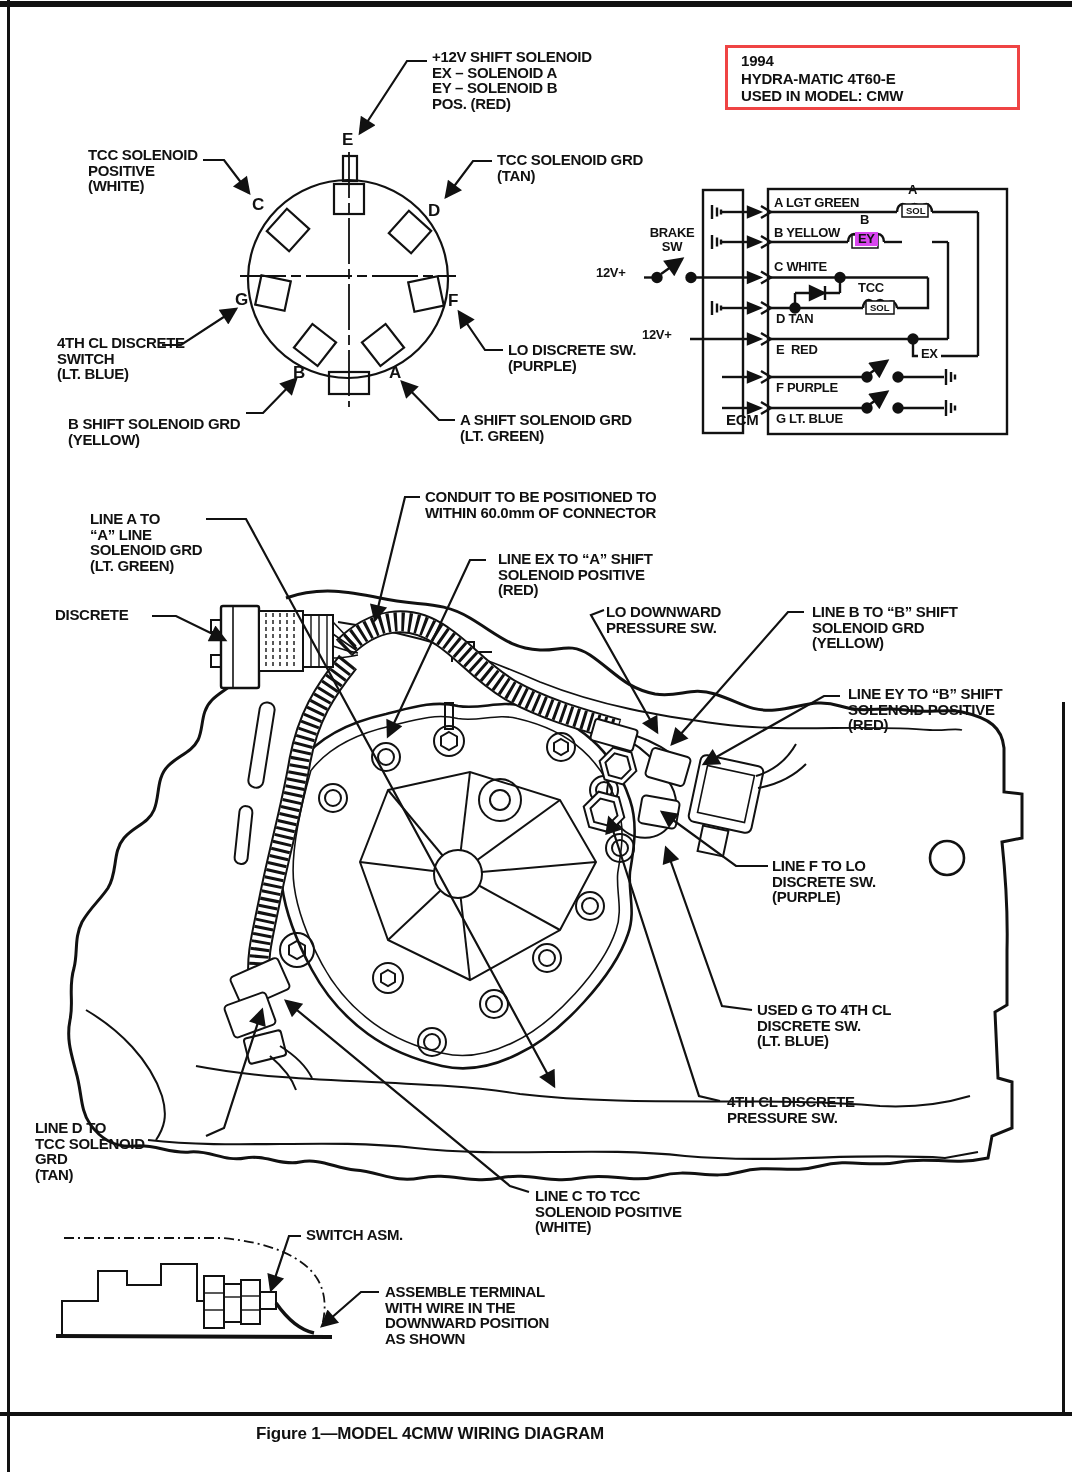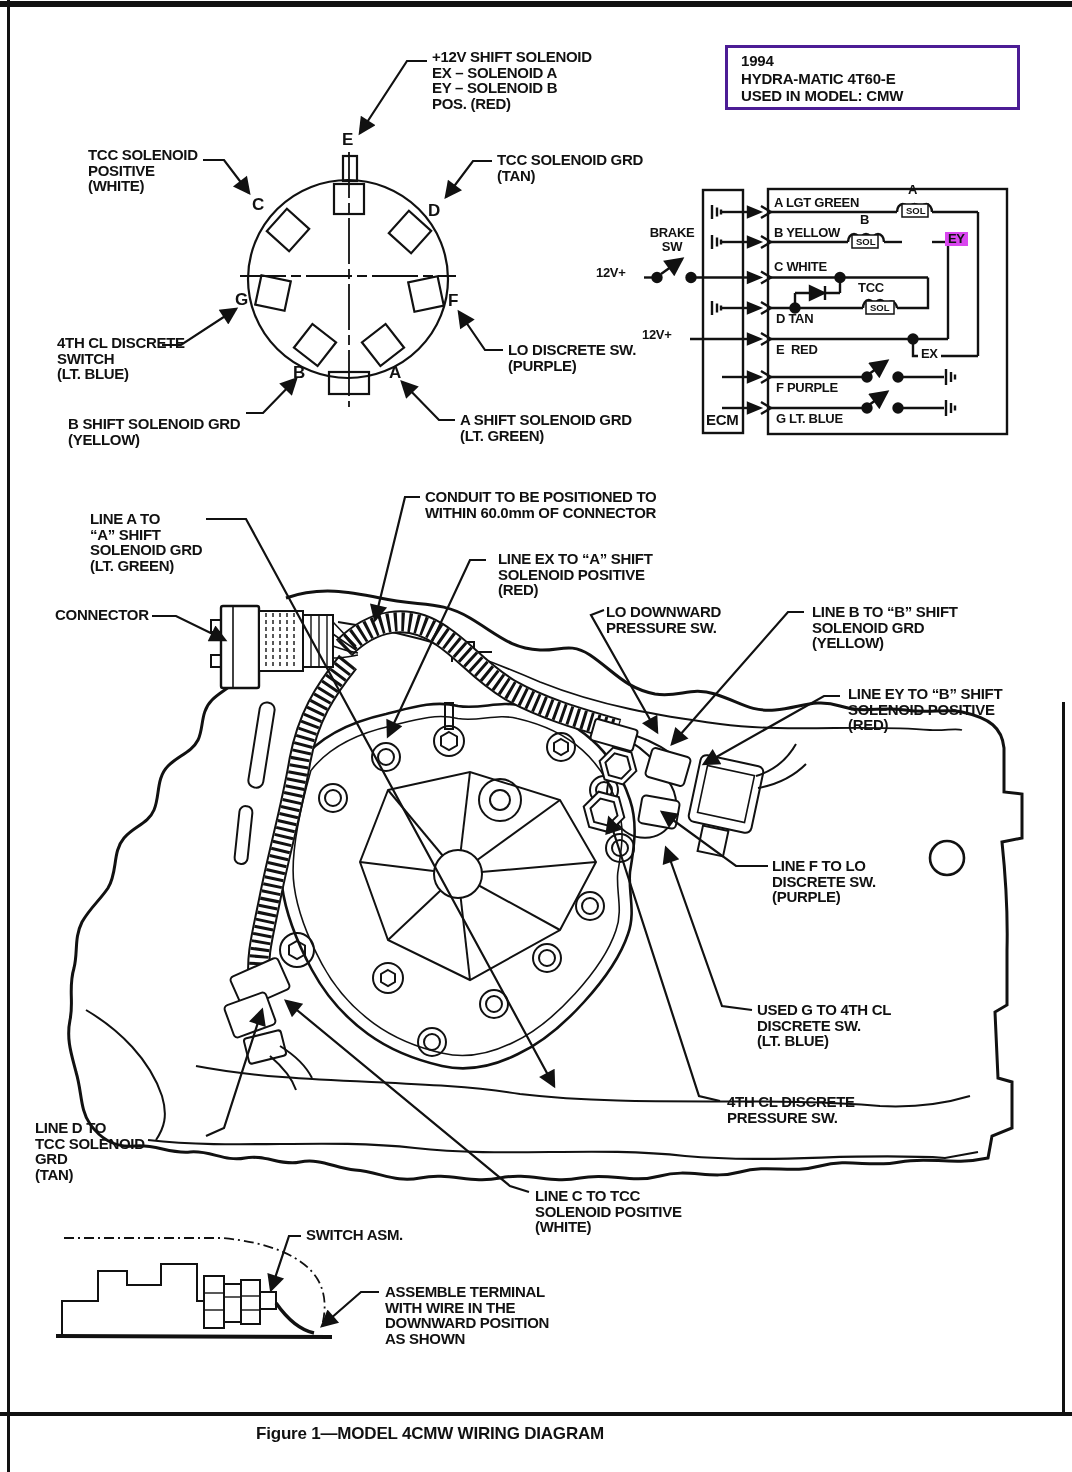--- a/index.html
+++ b/index.html
@@ -6,25 +6,25 @@
   .page{position:relative;width:1072px;height:1472px;background:#fff;
         font-family:"Liberation Sans",sans-serif;color:#111;overflow:hidden;}
   .page svg{position:absolute;left:0;top:0;}
   .lbl{position:absolute;font-weight:700;font-size:15px;line-height:15.5px;
        letter-spacing:-0.3px;white-space:pre;color:#111;}
   .lbl div{white-space:pre;}
   .pin{position:absolute;font-weight:700;font-size:17px;letter-spacing:0;color:#111;}
   .small{font-size:9.5px;line-height:10px;letter-spacing:0;}
   .mid{font-size:13px;line-height:14px;}
   .hdr{position:absolute;left:725px;top:45px;width:276px;height:55px;
-       border:3px solid #4c1d95;padding:4px 0 0 13px;font-weight:700;font-size:15px;
+       border:3px solid #ef4444;padding:4px 0 0 13px;font-weight:700;font-size:15px;
        line-height:17.5px;letter-spacing:-0.2px;white-space:pre;}
   .caption{position:absolute;left:0;top:1424px;width:860px;text-align:center;
        font-weight:700;font-size:17px;letter-spacing:-0.2px;}
-  .ecm{font-size:15px;}
+  .ecm{font-size:15px;margin-left:20px;}
 </style>
 </head>
 <body>
 
 <div class="page">
 
 <svg width="1072" height="1472" viewBox="0 0 1072 1472">
   <defs>
     <marker id="ah" viewBox="0 0 10 10" refX="8.5" refY="5" markerWidth="10" markerHeight="8" orient="auto-start-reverse">
       <path d="M0,0 L10,5 L0,10 z" fill="#111"></path>
@@ -357,30 +357,30 @@
   <div class="lbl mid" style="left:776px;top:343px">E  RED</div>
   <div class="lbl mid" style="left:776px;top:381px">F PURPLE</div>
   <div class="lbl mid" style="left:776px;top:412px">G LT. BLUE</div>
 
   <div class="lbl mid" style="left:908px;top:183px">A</div>
   <div class="lbl small" style="left:906px;top:206px">SOL</div>
   <div class="lbl mid" style="left:860px;top:213px">B</div>
   <div class="lbl small" style="left:856px;top:237px">SOL</div>
   <div class="lbl mid" style="left:858px;top:281px">TCC</div>
   <div class="lbl small" style="left:870px;top:303px">SOL</div>
-  <div class="lbl mid" style="left:945px;top:232px;background:#d946ef;padding:0 3px">EY</div>
+  <div class="lbl mid" style="left:855px;top:232px;background:#d946ef;padding:0 3px">EY</div>
   <div class="lbl mid" style="left:918px;top:347px;background:#fff;padding:0 3px">EX</div>
 
   <div class="lbl mid" style="left:646px;top:226px;width:52px;text-align:center"><div>BRAKE</div><div>SW</div></div>
   <div class="lbl mid" style="left:596px;top:266px">12V+</div>
   <div class="lbl mid" style="left:642px;top:328px">12V+</div>
   <div class="lbl ecm" style="left:706px;top:412px">ECM</div>
 
-  <div class="lbl" style="left:55px;top:607px">CONNECTOR</div>
-  <div class="lbl" style="left:90px;top:511px"><div>LINE A TO</div><div>“A” SHIFT</div><div>SOLENOID GRD</div><div>(LT. GREEN)</div></div>
+  <div class="lbl" style="left:55px;top:607px">DISCRETE</div>
+  <div class="lbl" style="left:90px;top:511px"><div>LINE A TO</div><div>“A” LINE</div><div>SOLENOID GRD</div><div>(LT. GREEN)</div></div>
   <div class="lbl" style="left:425px;top:489px"><div>CONDUIT TO BE POSITIONED TO</div><div>WITHIN 60.0mm OF CONNECTOR</div></div>
   <div class="lbl" style="left:498px;top:551px"><div>LINE EX TO “A” SHIFT</div><div>SOLENOID POSITIVE</div><div>(RED)</div></div>
   <div class="lbl" style="left:606px;top:604px"><div>LO DOWNWARD</div><div>PRESSURE SW.</div></div>
   <div class="lbl" style="left:812px;top:604px"><div>LINE B TO “B” SHIFT</div><div>SOLENOID GRD</div><div>(YELLOW)</div></div>
   <div class="lbl" style="left:848px;top:686px"><div>LINE EY TO “B” SHIFT</div><div>SOLENOID POSITIVE</div><div>(RED)</div></div>
   <div class="lbl" style="left:772px;top:858px"><div>LINE F TO LO</div><div>DISCRETE SW.</div><div>(PURPLE)</div></div>
   <div class="lbl" style="left:757px;top:1002px"><div>USED G TO 4TH CL</div><div>DISCRETE SW.</div><div>(LT. BLUE)</div></div>
   <div class="lbl" style="left:727px;top:1094px"><div>4TH CL DISCRETE</div><div>PRESSURE SW.</div></div>
   <div class="lbl" style="left:35px;top:1120px"><div>LINE D TO</div><div>TCC SOLENOID</div><div>GRD</div><div>(TAN)</div></div>
   <div class="lbl" style="left:535px;top:1188px"><div>LINE C TO TCC</div><div>SOLENOID POSITIVE</div><div>(WHITE)</div></div>

